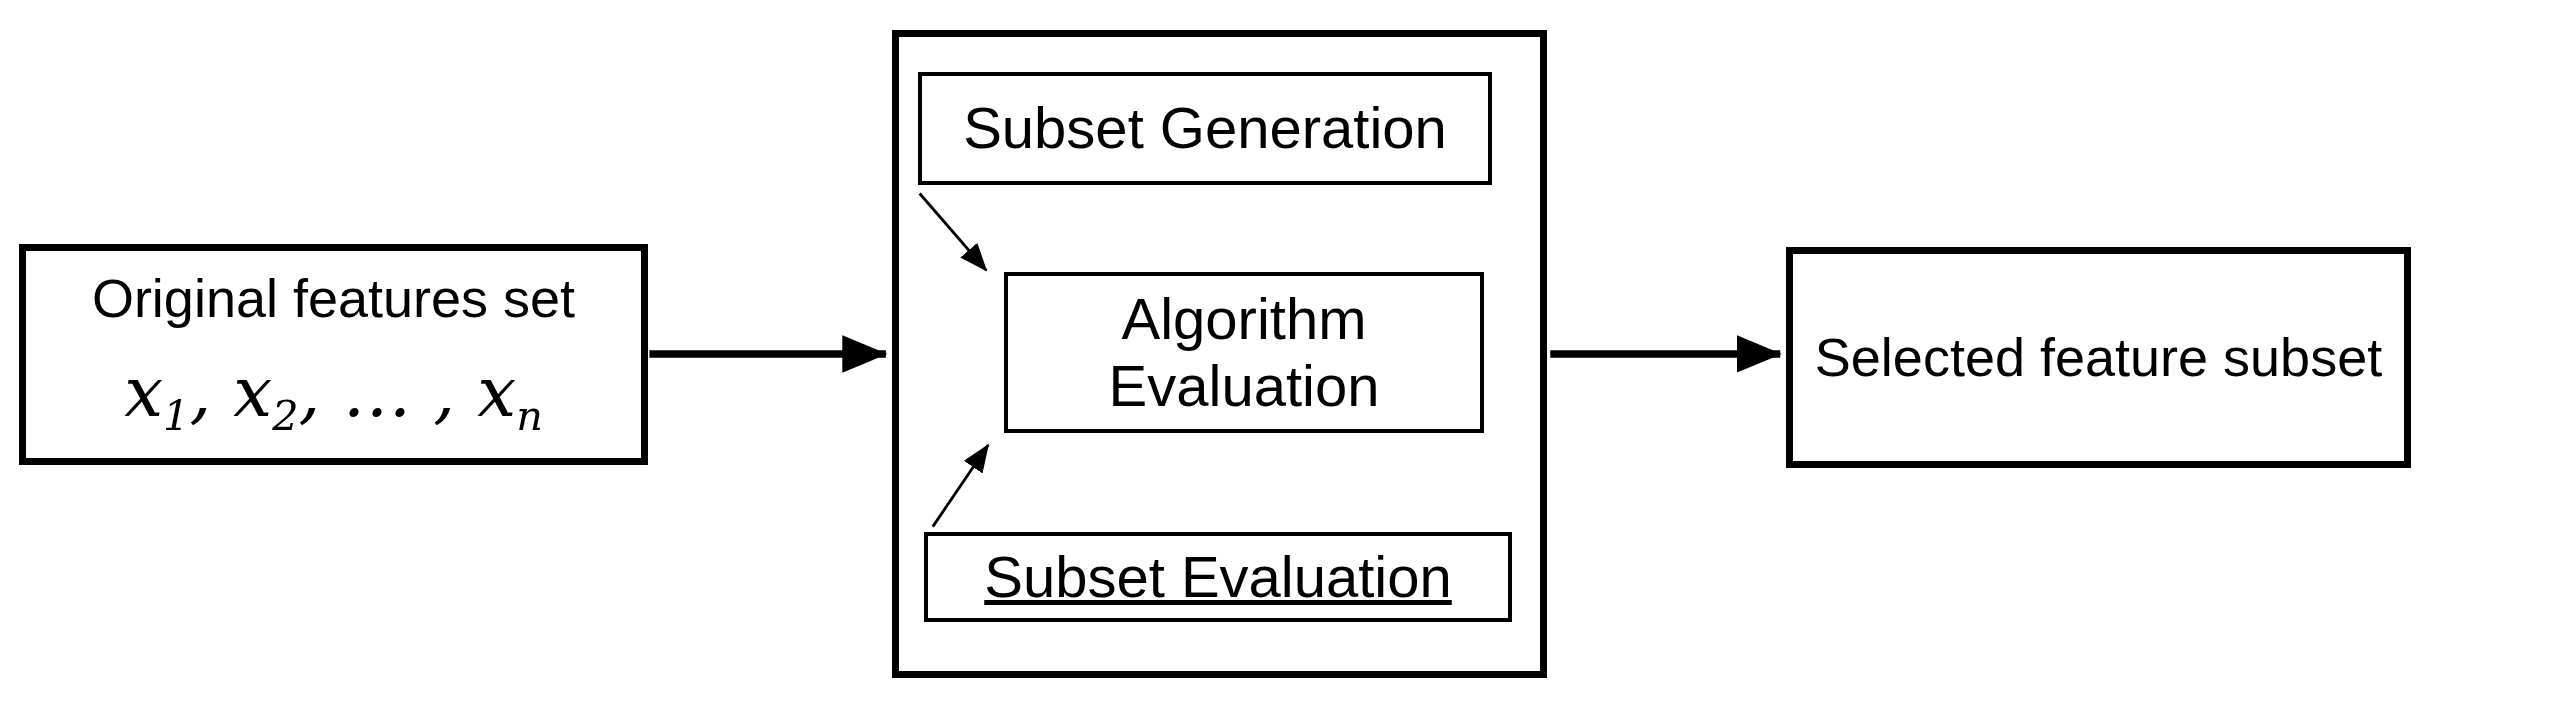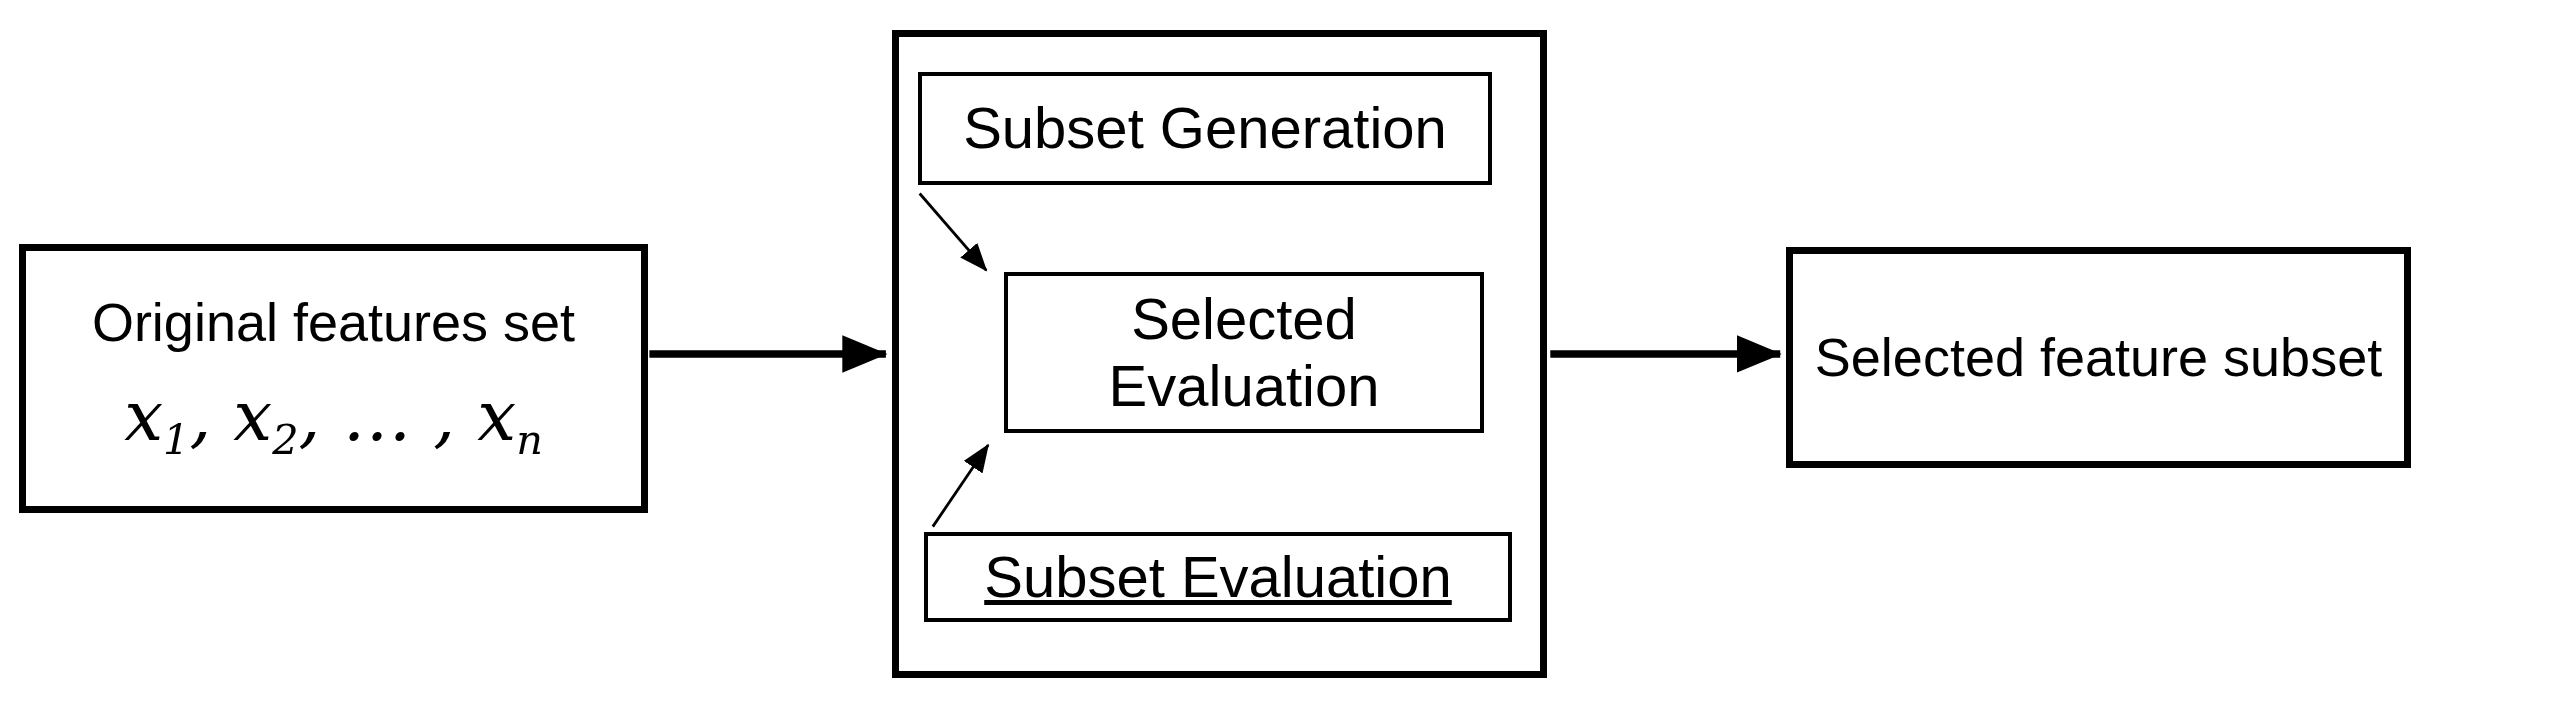--- a/index.html
+++ b/index.html
@@ -61,33 +61,33 @@
     width: 2576px;
     height: 706px;
     pointer-events: none;
   }
 </style>
 </head>
 <body>
 
 <div id="canvas">
 
-  <div class="box" style="left:19px; top:244px; width:629px; height:269px;">
+  <div class="box" style="left:19px; top:244px; width:629px; height:221px;">
     <div class="title">Original features set</div>
     <div class="formula"><span class="f0">x</span><span class="f1">1</span><span class="f0">, </span><span class="f0">x</span><span class="f1">2</span><span class="f0">, … , </span><span class="f0">x</span><span class="f1">n</span></div>
   </div>
 
   <div class="box" style="left:892px; top:30px; width:655px; height:648px; justify-content:flex-start;">
 
     <div class="box inner" style="left:19px; top:35px; width:574px; height:113px;">
       <div class="label">Subset Generation</div>
     </div>
 
     <div class="box inner" style="left:105px; top:235px; width:480px; height:161px;">
-      <div class="label">Selected</div>
+      <div class="label">Algorithm</div>
       <div class="label">Evaluation</div>
     </div>
 
     <div class="box inner" style="left:25px; top:495px; width:588px; height:90px;text-decoration:underline;">
       <div class="label">Subset Evaluation</div>
     </div>
 
   </div>
 
   <div class="box" style="left:1786px; top:247px; width:625px; height:221px;">

